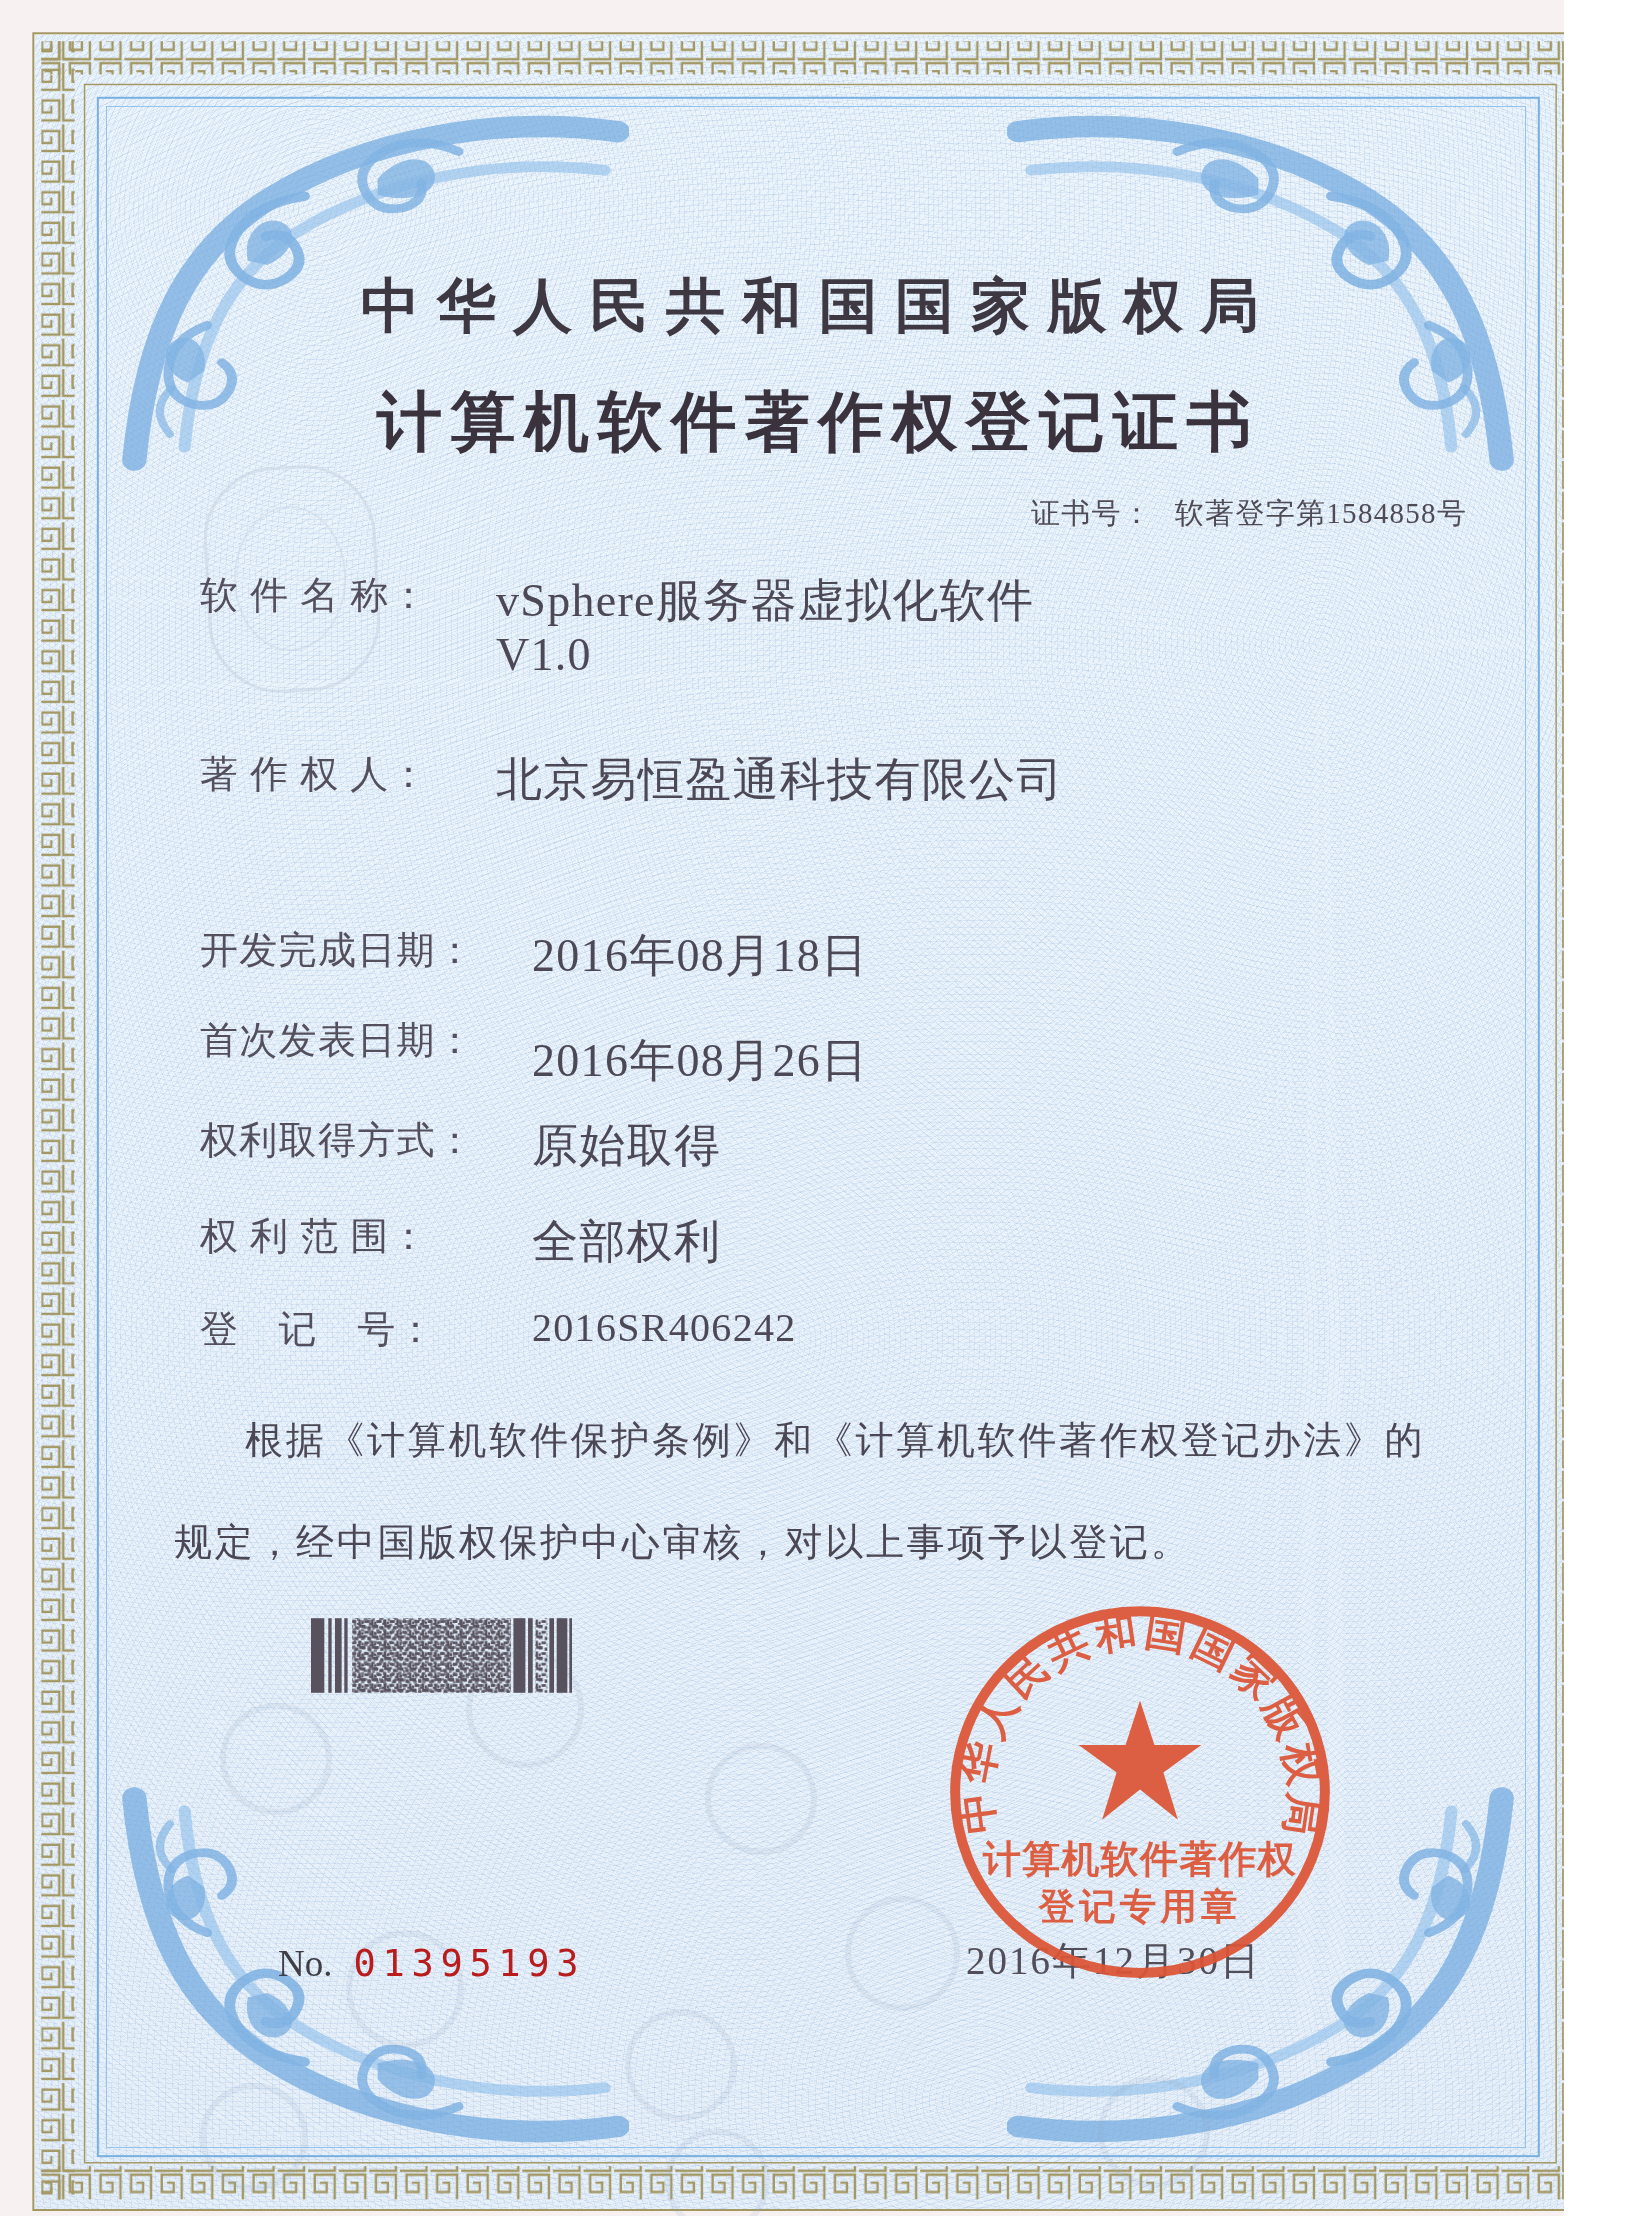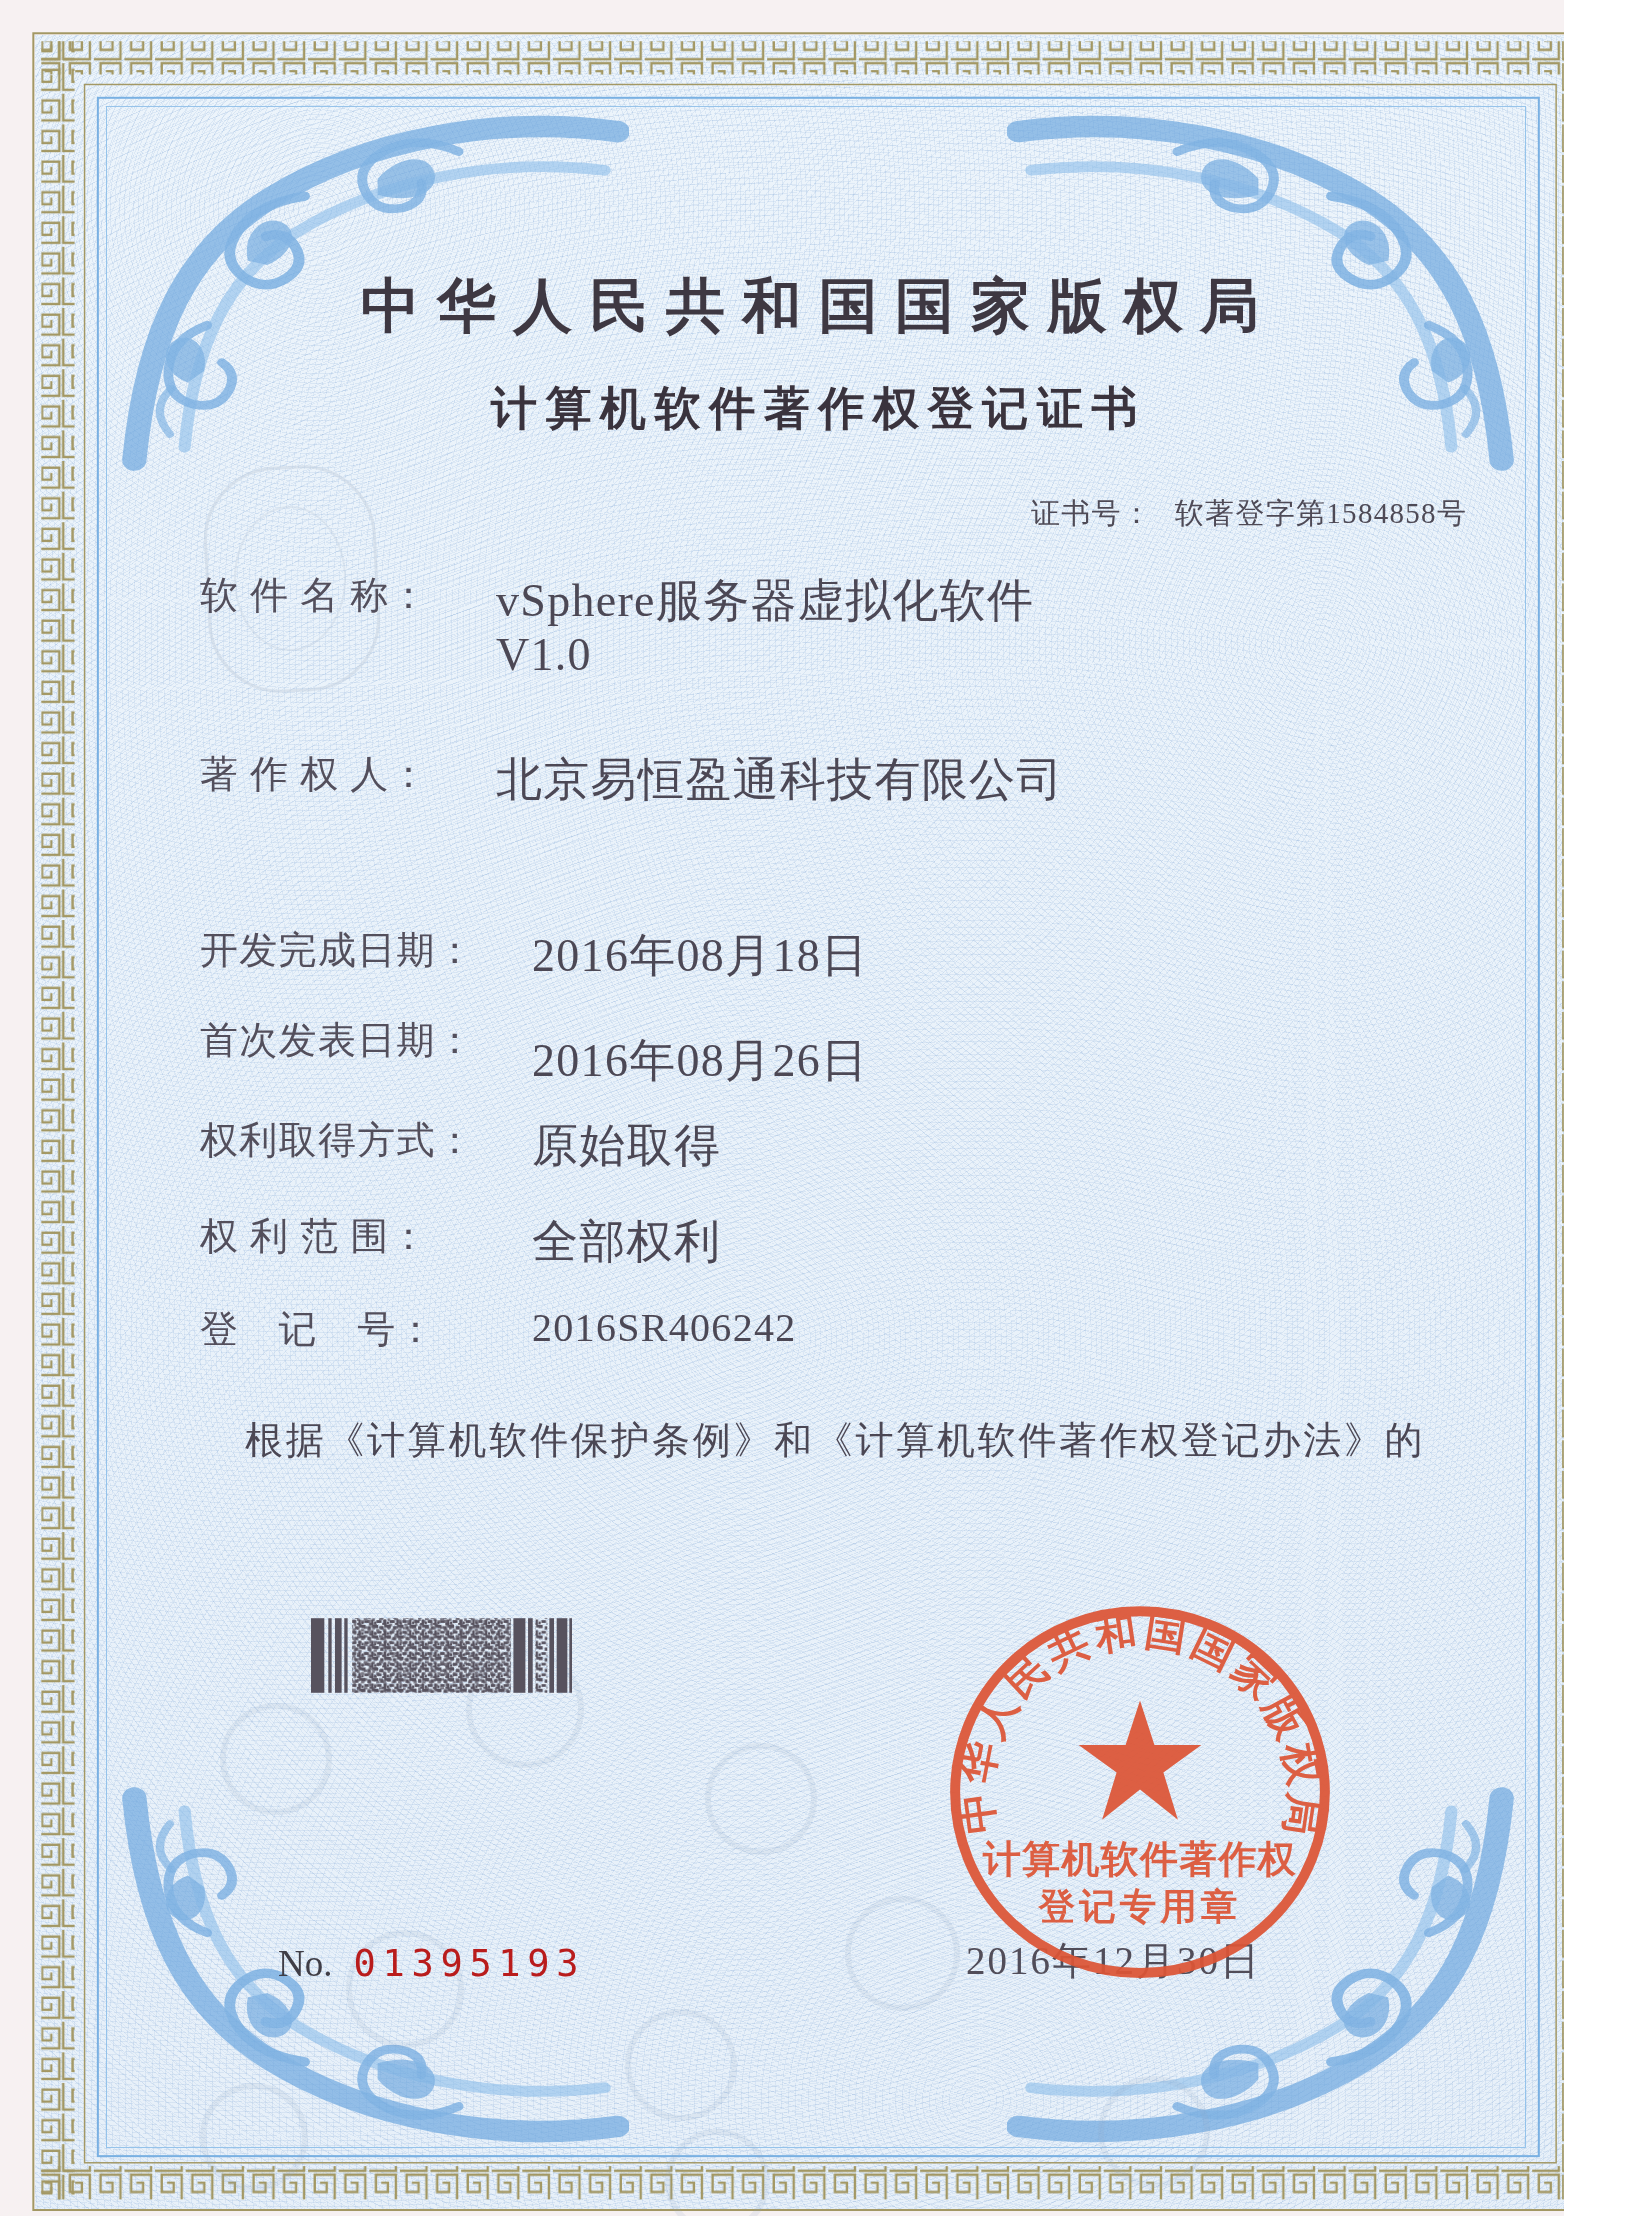--- a/index.html
+++ b/index.html
@@ -29,21 +29,21 @@
     position:absolute;left:206px;top:466px;width:166px;height:220px;
     border:3.3px solid rgba(198,210,224,.5);border-radius:73px;transform:rotate(-3deg);
   }
   .emboss-inner{
     position:absolute;left:234px;top:506px;width:108px;height:141px;
     border:2.7px solid rgba(198,210,224,.4);border-radius:50%;
   }
   .t{position:absolute;color:#4f4b58;white-space:nowrap;}
   .authority{top:267px;left:0;width:1637px;text-align:center;font-size:59px;font-weight:600;
     letter-spacing:17.3px;color:#3e3842;}
-  .cert-title{top:378px;left:0;width:1637px;text-align:center;font-size:46px;font-weight:700;
+  .cert-title{top:378px;left:0;width:1637px;text-align:center;font-size:65px;font-weight:700;
     letter-spacing:8.6px;color:#3a333d;}
   .certno{top:494px;left:1031px;font-size:29px;letter-spacing:1.3px;color:#4e4a56;}
   .certno .v{margin-left:22.6px;}
   .lbl{font-size:38px;letter-spacing:1.3px;font-weight:500;color:#534f5c;}
   .val{font-size:46px;letter-spacing:1.3px;font-weight:500;color:#4c4855;}
   .stmt{font-size:38px;letter-spacing:2.7px;color:#4b4754;}
   .serial{top:1942px;left:278px;font-size:37px;color:#3f3d46;}
   .serial .num{font-family:"DejaVu Sans Mono","Liberation Mono",monospace;
     font-size:37px;color:#b91c1c;letter-spacing:6.7px;margin-left:21px;font-weight:500;}
   .sealdate{top:1934px;left:966px;font-size:39px;letter-spacing:2px;color:#514d59;}
@@ -144,20 +144,21 @@
   <div class="t lbl" style="top:1115px;left:200px">权利取得方式：</div>
   <div class="t val" style="top:1115px;left:532px">原始取得</div>
 
   <div class="t lbl" style="top:1211px;left:200px">权 利 范 围：</div>
   <div class="t val" style="top:1211px;left:532px">全部权利</div>
 
   <div class="t lbl reg" style="top:1304px;left:200px">登　记　号：</div>
   <div class="t val" style="top:1304px;left:532px;font-size:40px">2016SR406242</div>
 
   <div class="t stmt" style="top:1415px;left:245px">根据《计算机软件保护条例》和《计算机软件著作权登记办法》的</div>
+  <div class="t stmt" style="top:1517px;left:174px">规定，经中国版权保护中心审核，对以上事项予以登记。</div>
 
   <svg class="barcode" viewBox="0 0 392 124" xmlns="http://www.w3.org/2000/svg">
     <defs>
       <pattern id="bn1" width="19" height="16" patternUnits="userSpaceOnUse">
         <g fill="#57525e">
           <rect x="0" y="0" width="6" height="5"></rect>
             <rect x="9" y="2" width="5" height="5"></rect>
           <rect x="4" y="9" width="7" height="4"></rect>
             <rect x="14" y="8" width="4" height="6"></rect>
           <rect x="12" y="13" width="6" height="3"></rect>

